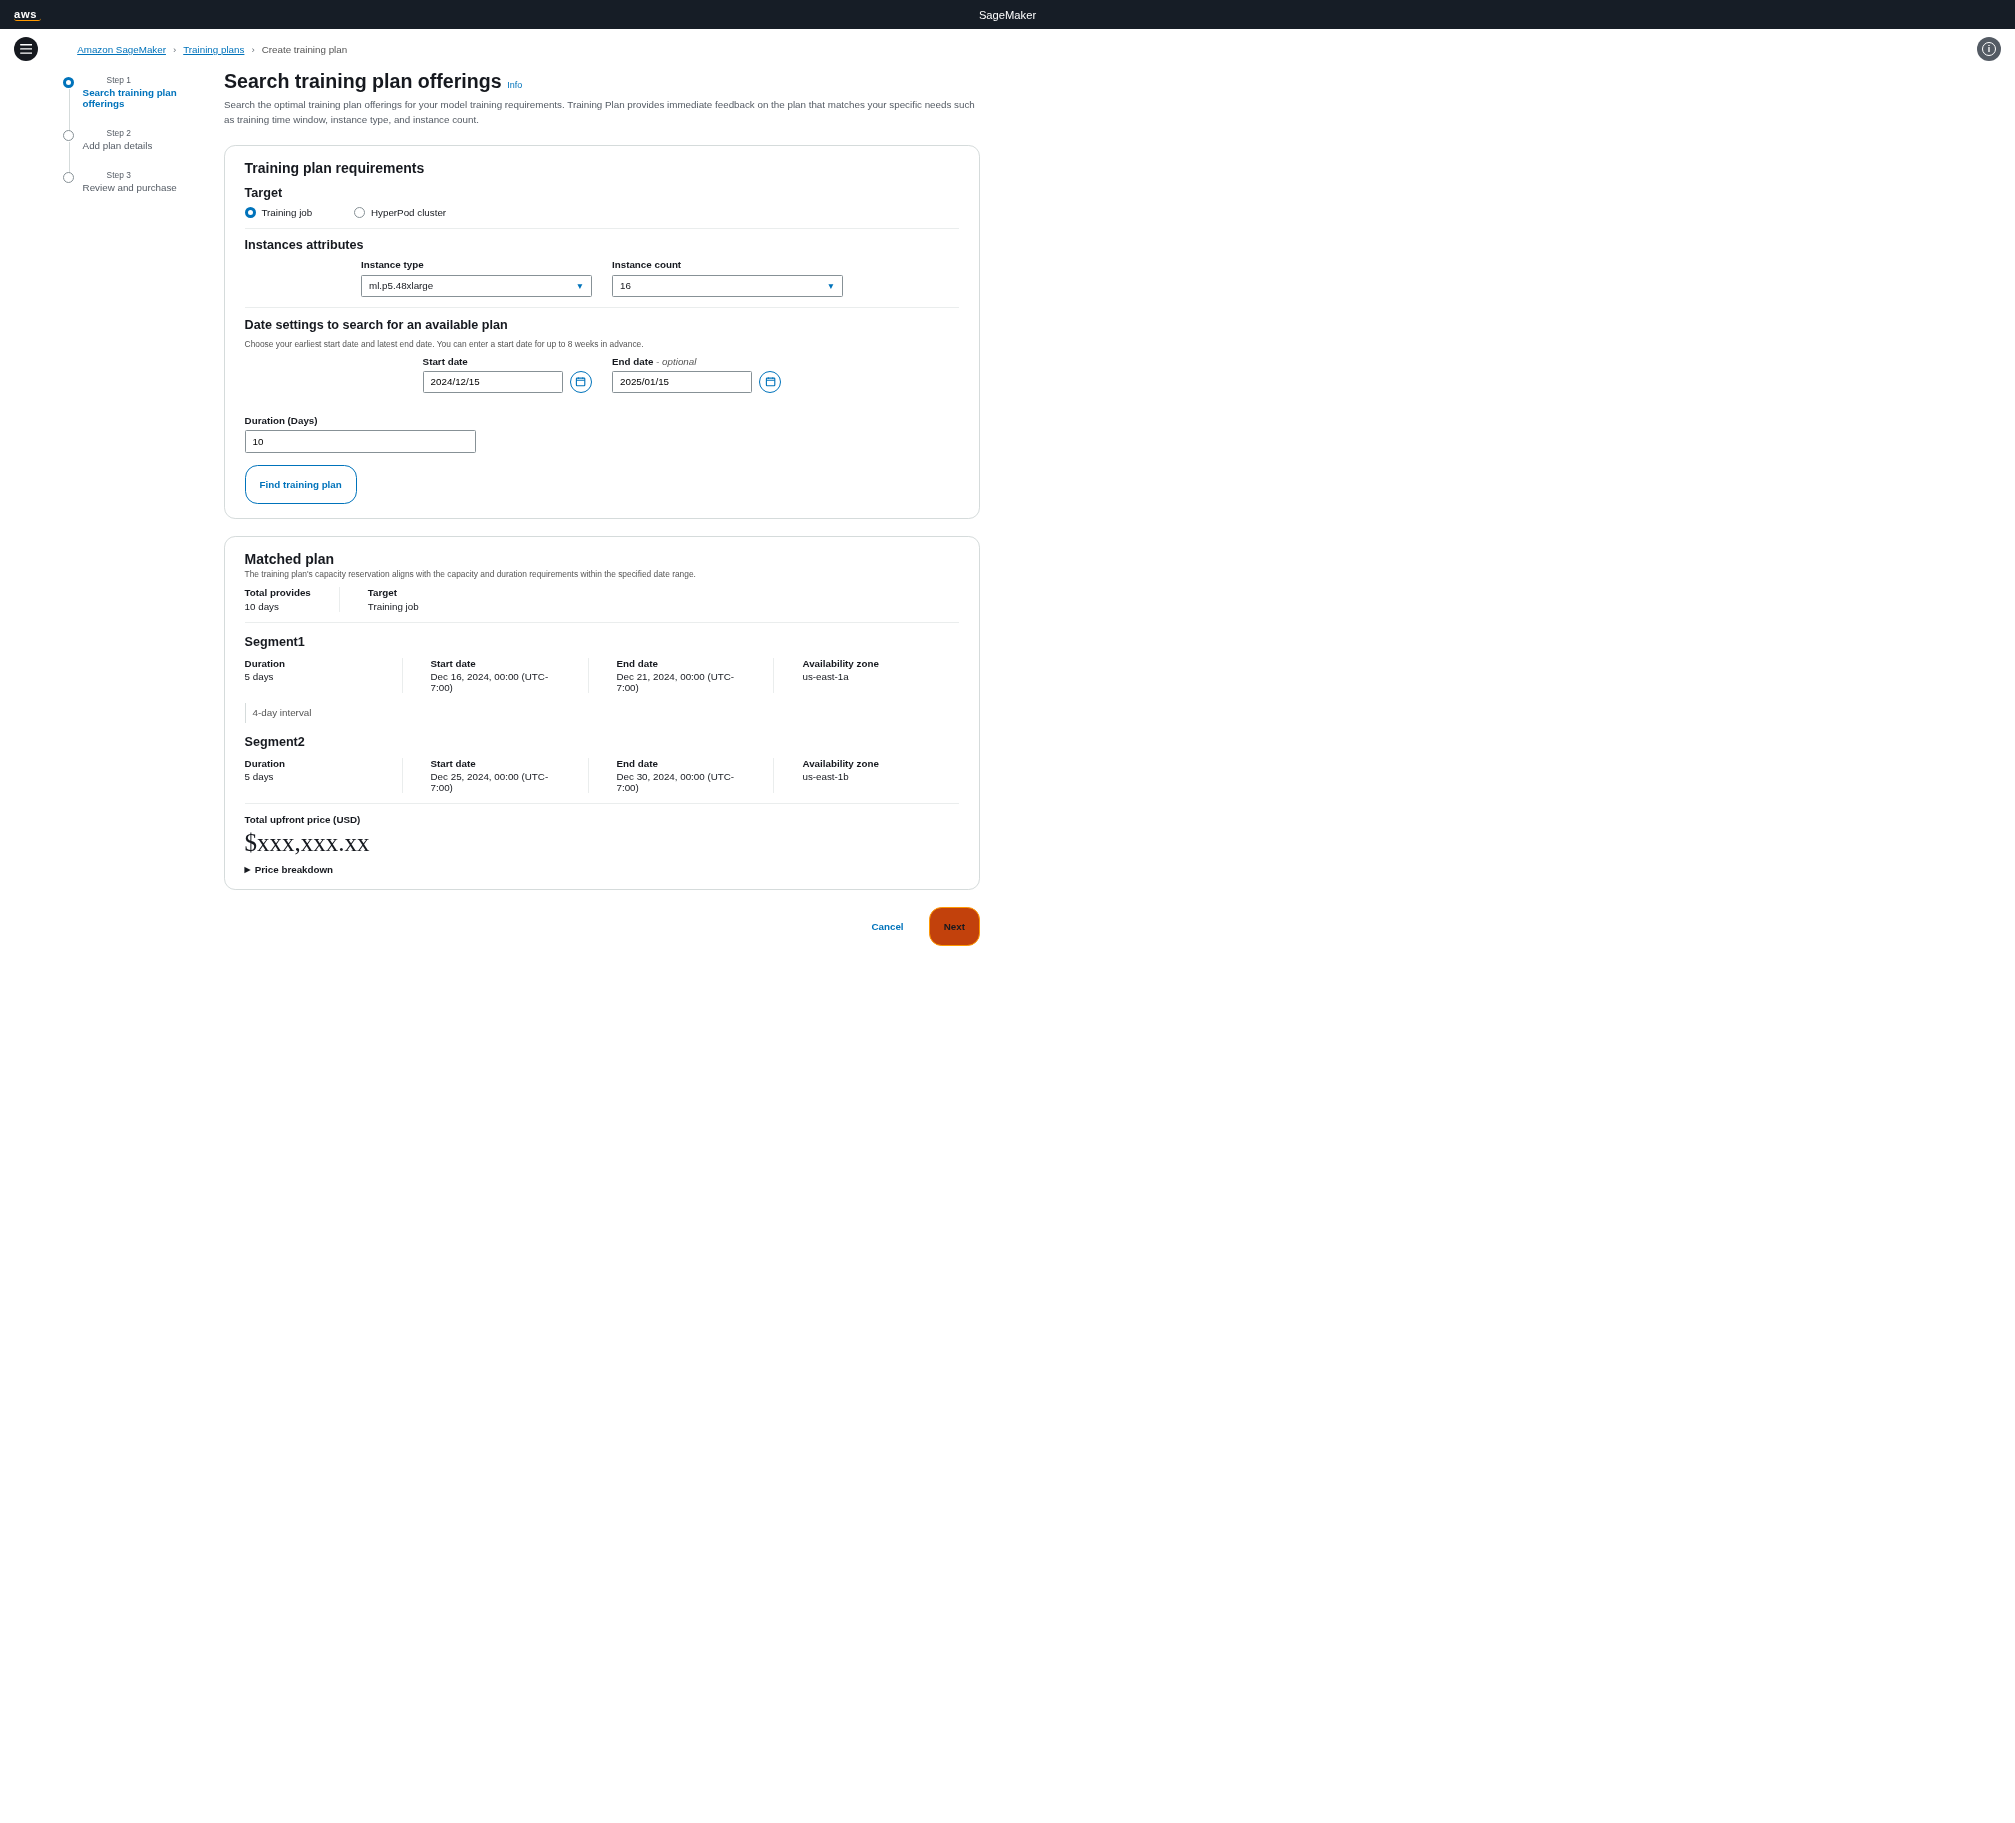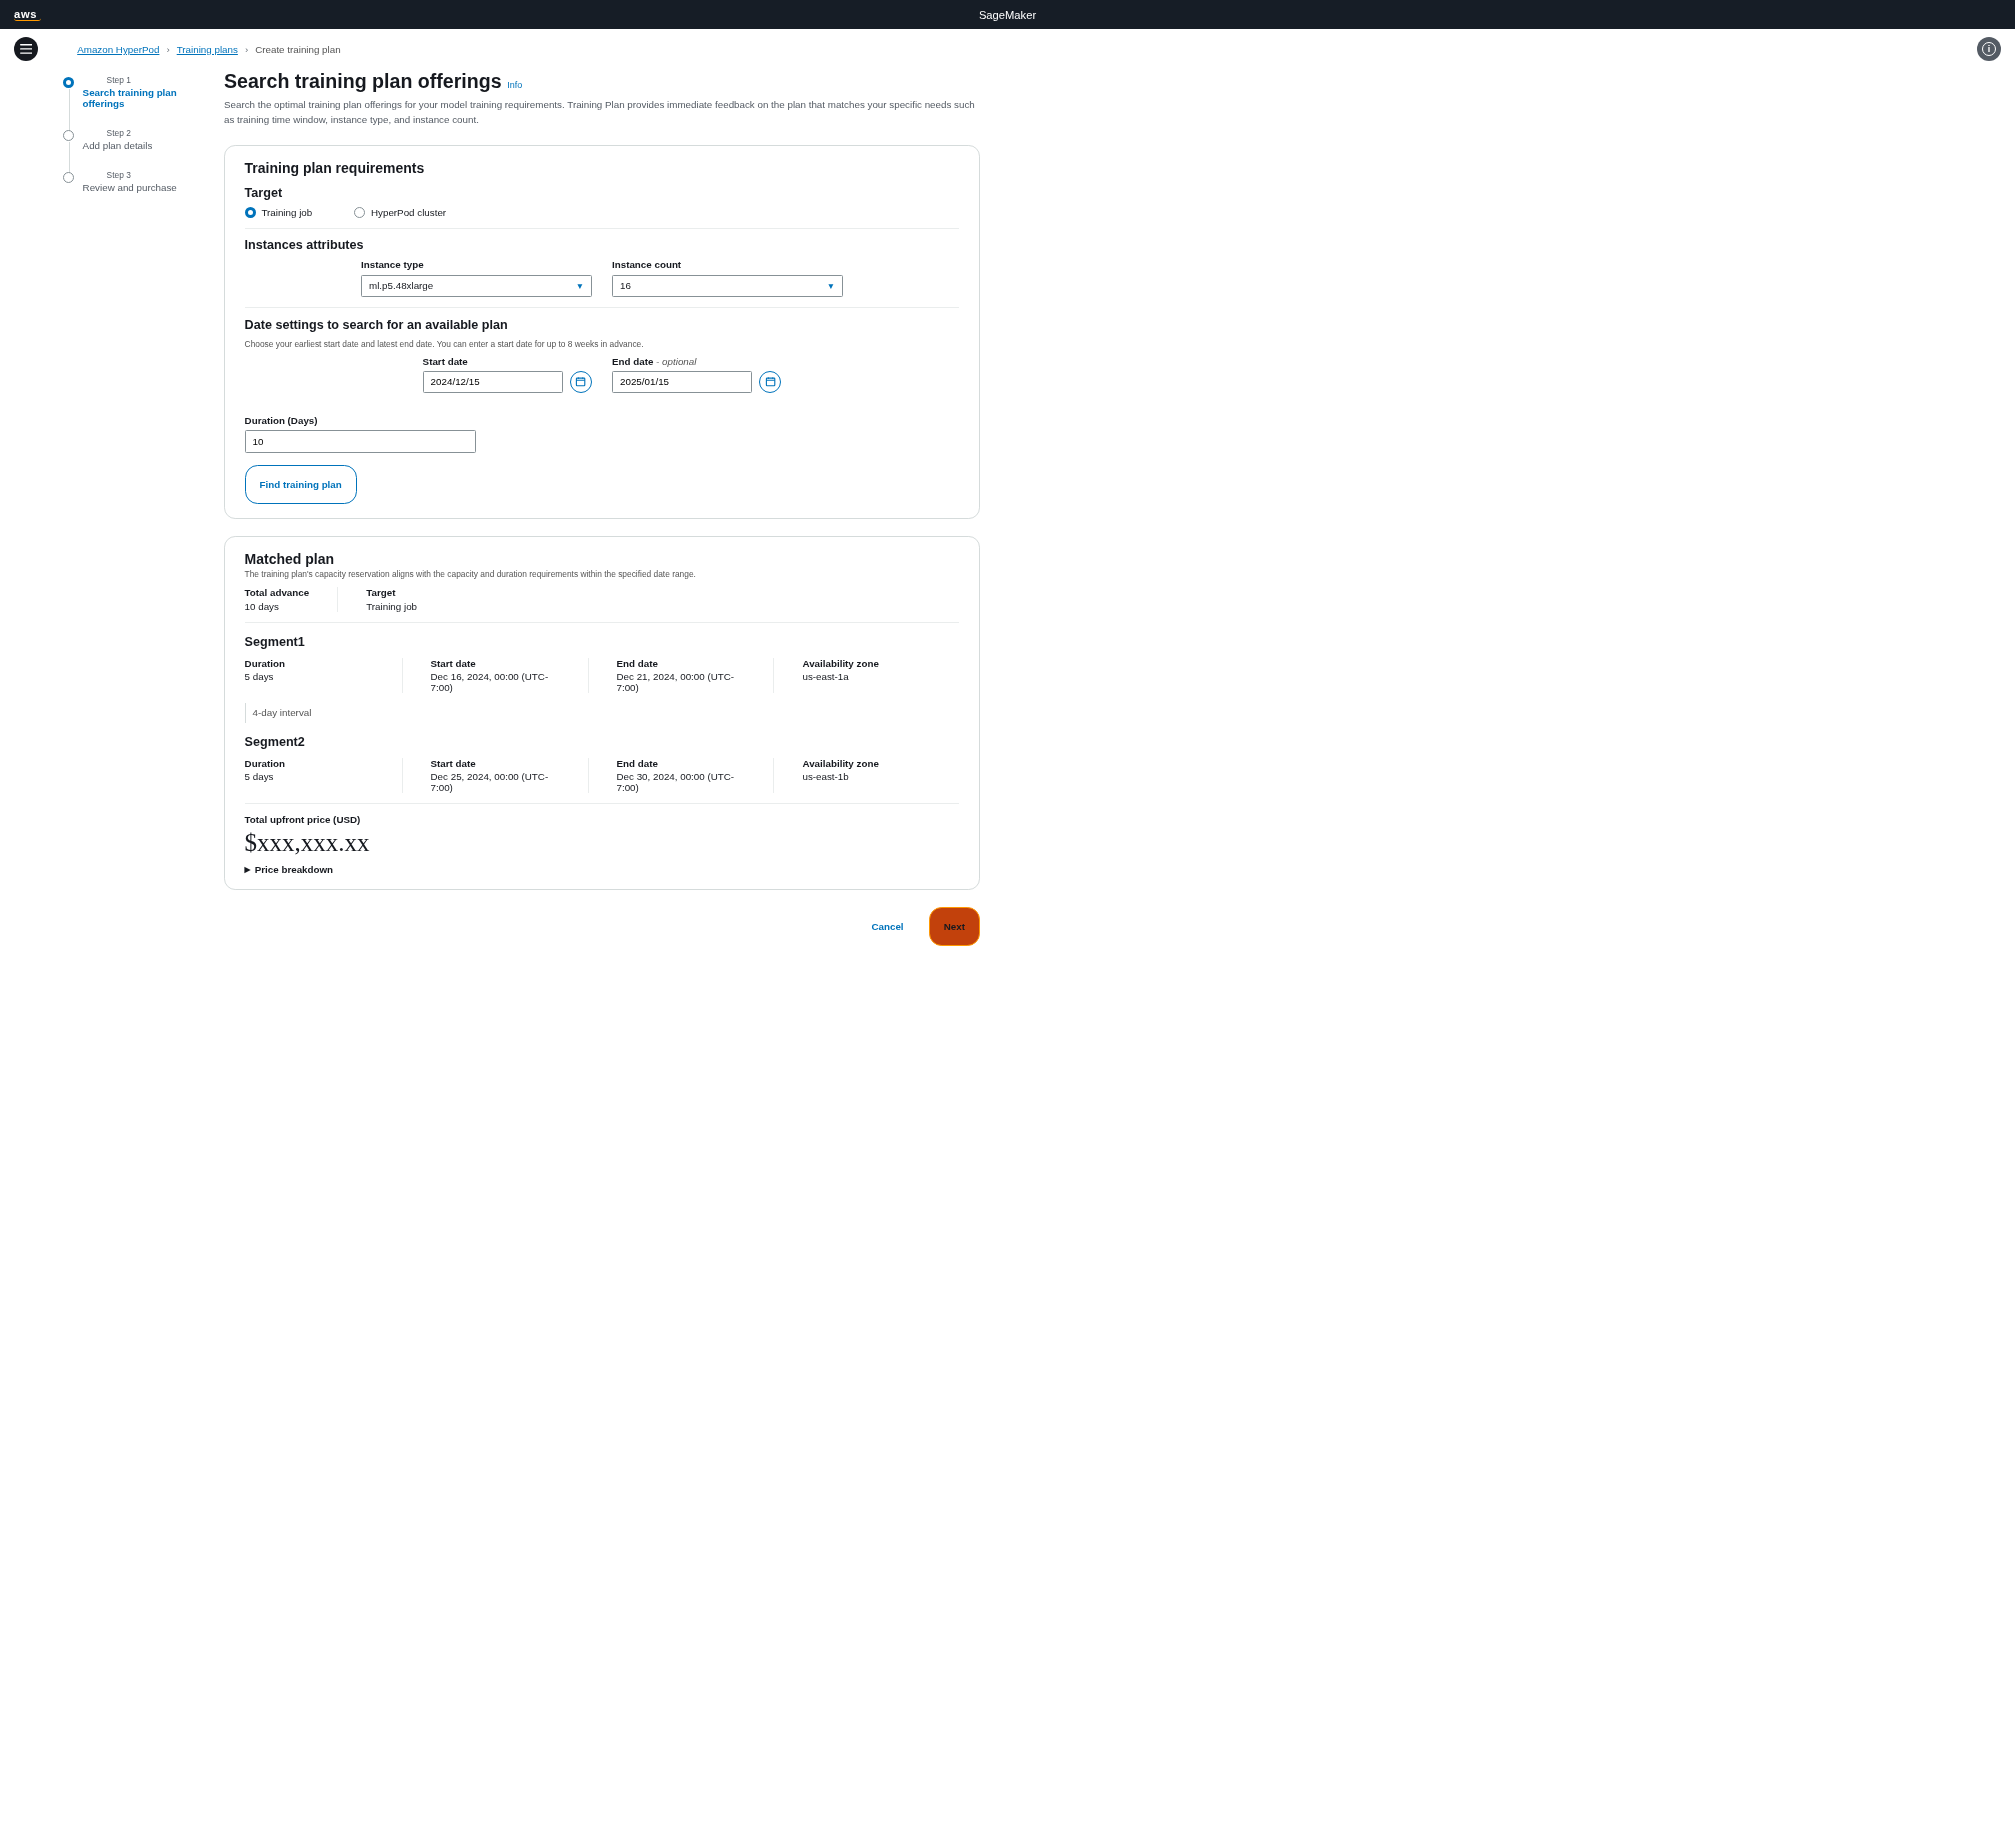--- a/index.html
+++ b/index.html
@@ -135,21 +135,21 @@
   <div class="topbar-title">SageMaker</div>
 </div>
 
 <div class="subheader">
   <div class="hamburger">
     <svg width="12.6" height="9.8" viewBox="0 0 18 14" fill="none">
         <path d="M1 1h16M1 7h16M1 13h16" stroke-width="2" stroke-linecap="round"></path>
       </svg>
   </div>
   <div class="breadcrumbs">
-    <span class="bc-link">Amazon HyperPod</span>
+    <span class="bc-link">Amazon SageMaker</span>
     <span class="bc-sep">›</span>
     <span class="bc-link">Training plans</span>
     <span class="bc-sep">›</span>
     <span class="bc-current">Create training plan</span>
   </div>
   <div class="help-btn">
     <span>i</span>
   </div>
 </div>
 
@@ -253,21 +253,21 @@
         <button class="btn btn-outline">Find training plan</button>
       </div>
     </div>
 
     <div class="panel">
       <h2 class="section-title" style="margin-bottom:1.4px;">Matched plan</h2>
       <div class="helper" style="margin-bottom:2.8px;">The training plan's capacity reservation aligns with the capacity and duration requirements within the specified date range.</div>
 
       <div class="kv-grid">
         <div class="kv-col">
-          <div class="kv-label">Total advance</div>
+          <div class="kv-label">Total provides</div>
           <div class="kv-value">10 days</div>
         </div>
         <div class="kv-col">
           <div class="kv-label">Target</div>
           <div class="kv-value">Training job</div>
         </div>
       </div>
       <hr class="divider">
 
       <div class="seg-title">Segment1</div>

